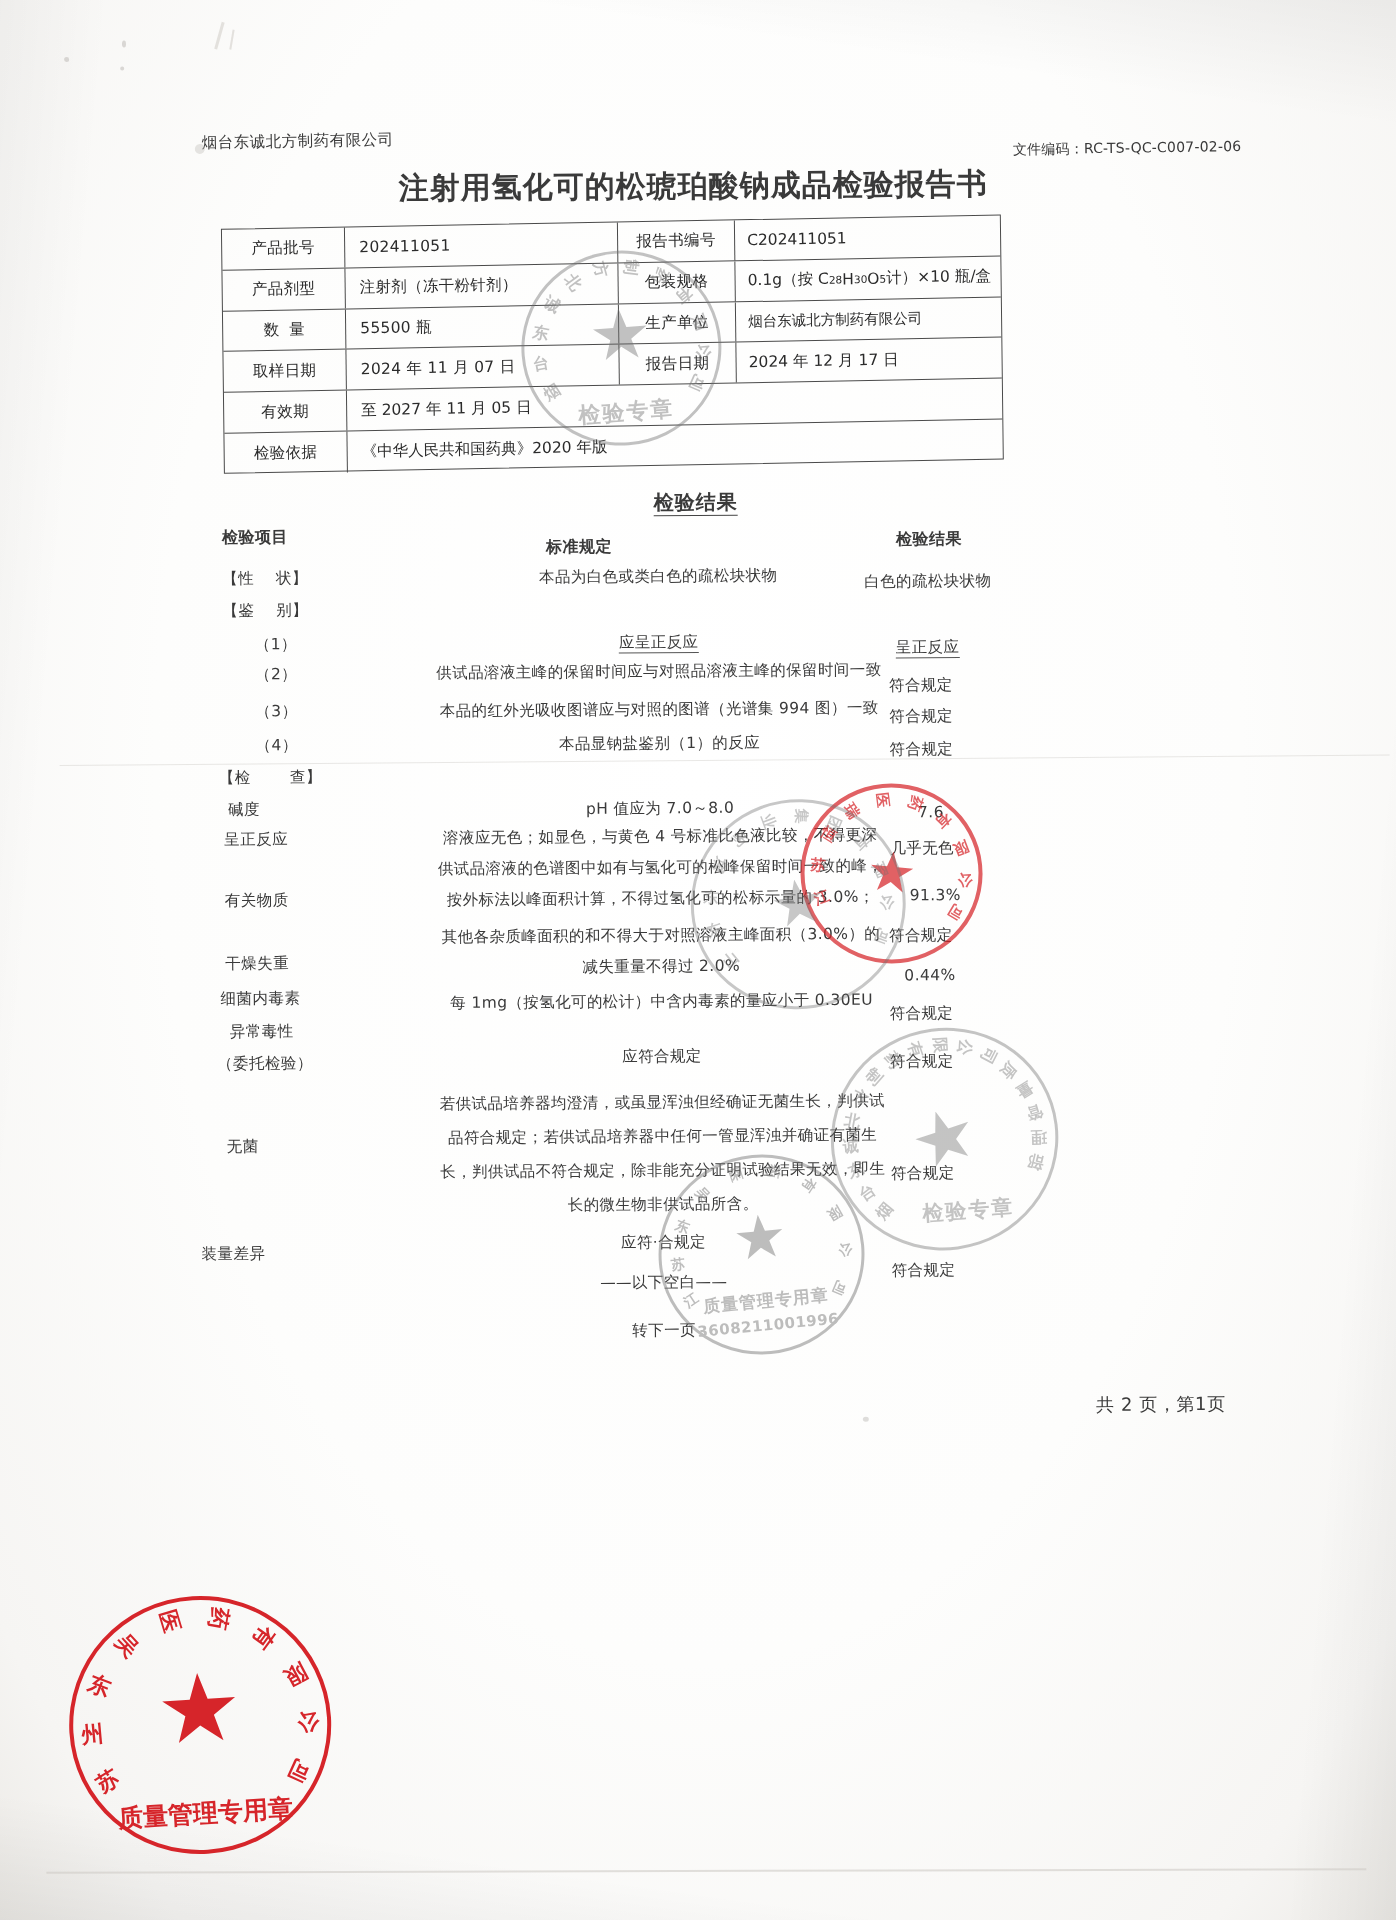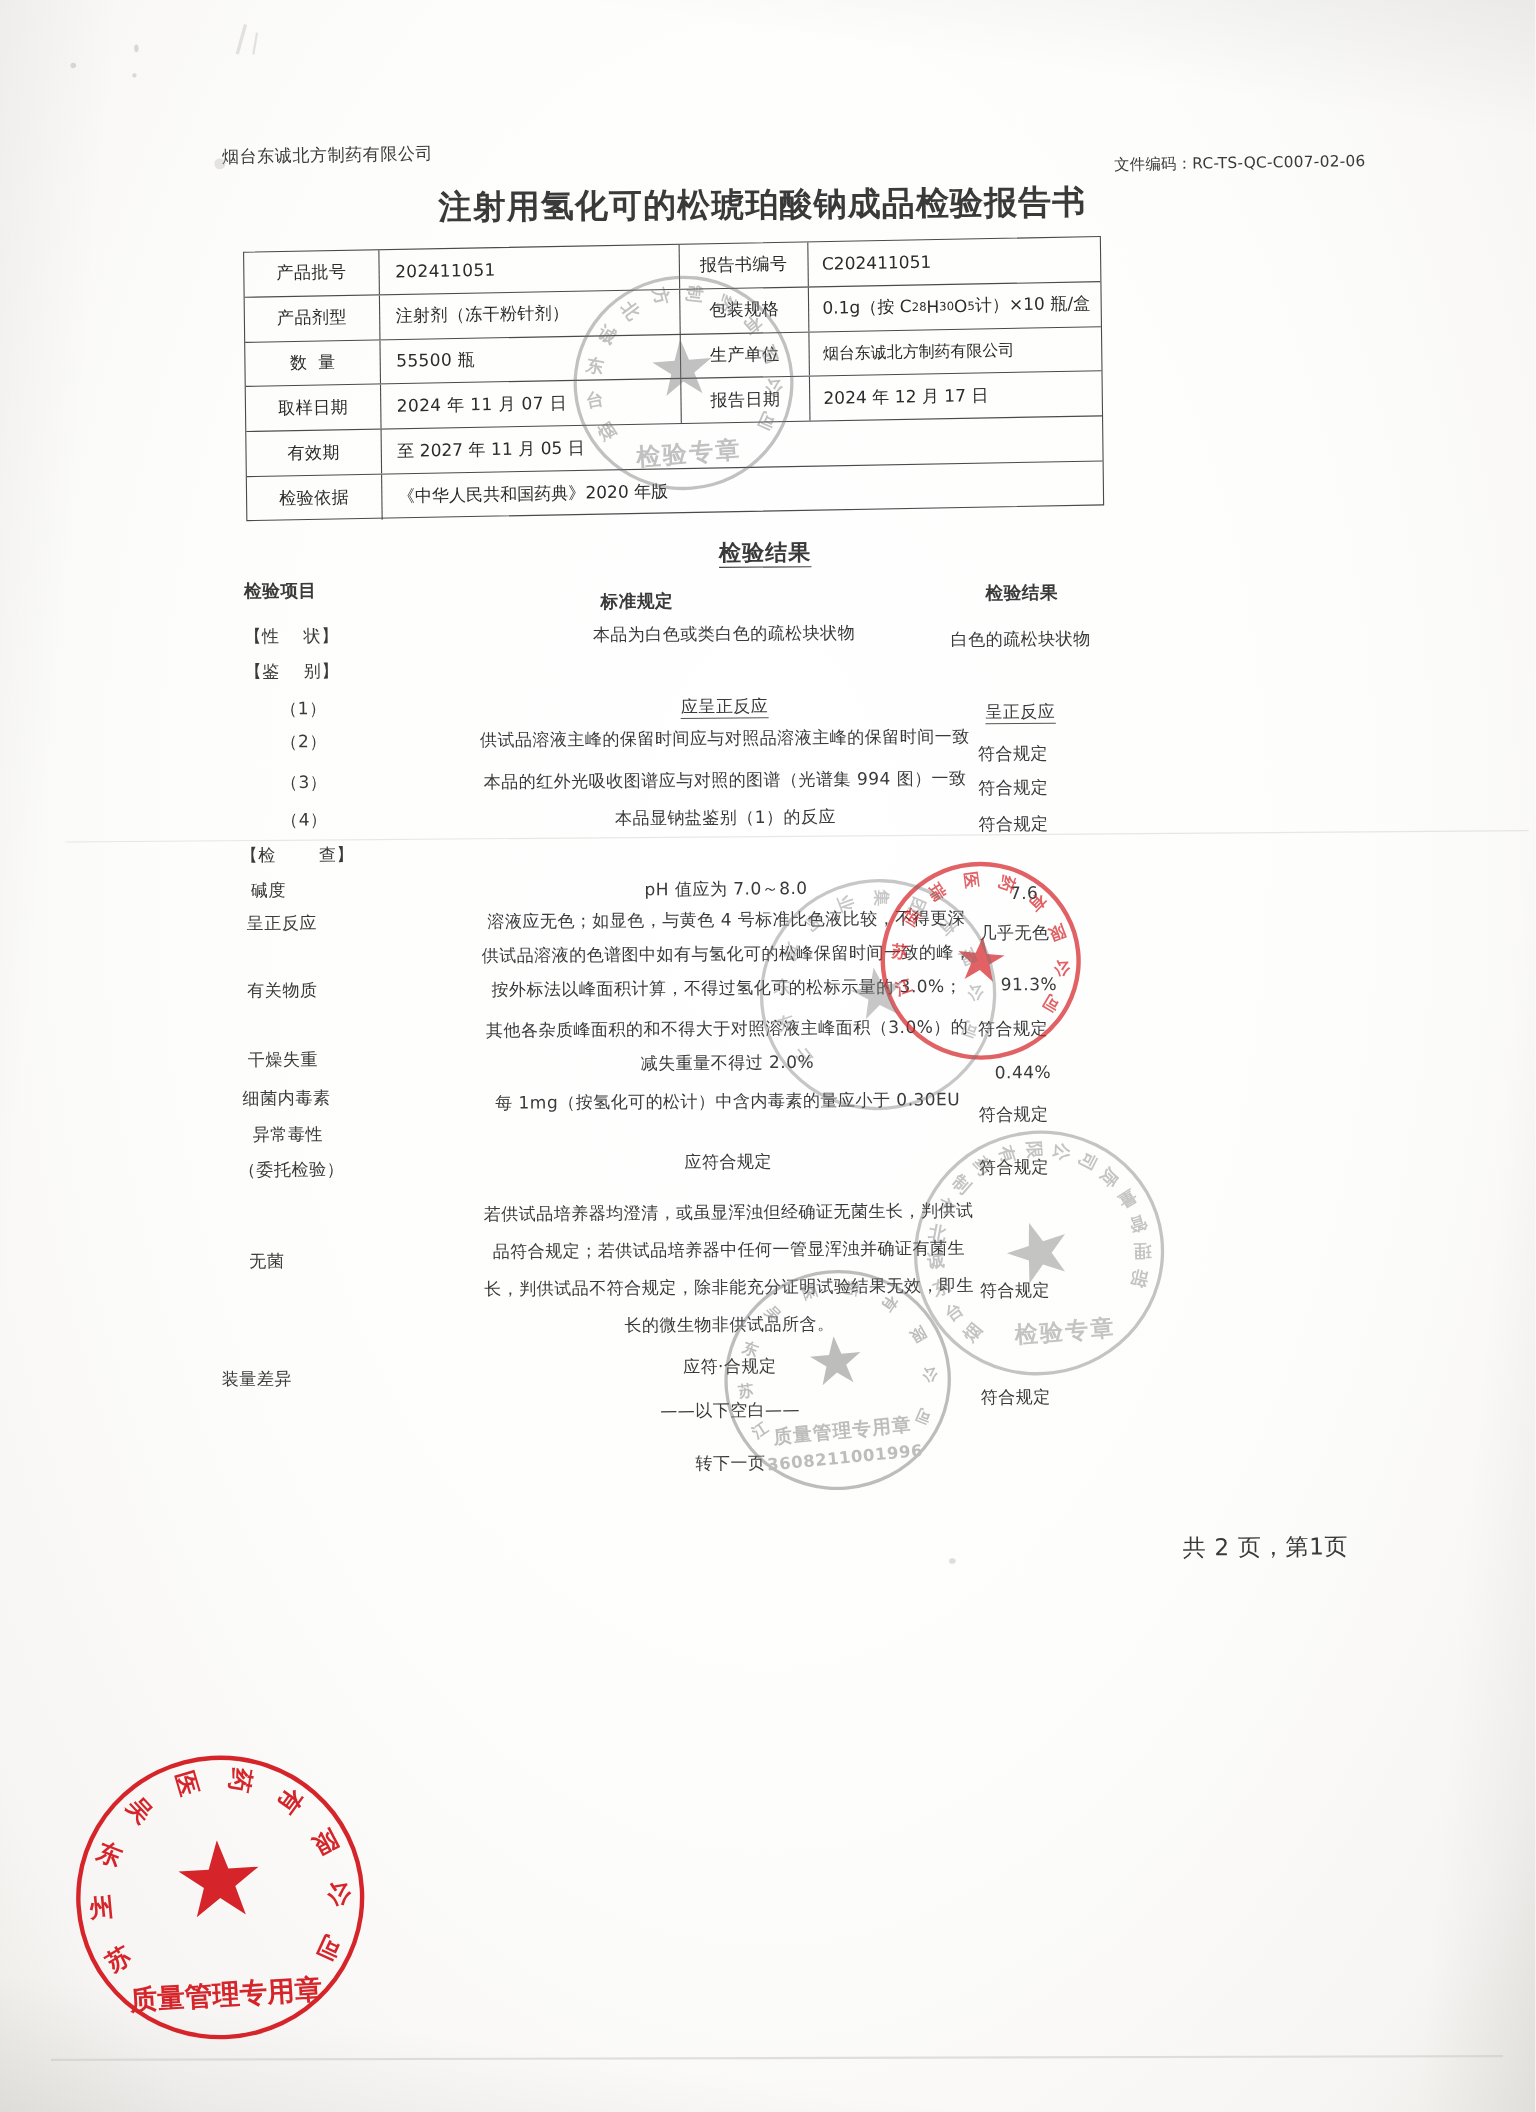--- a/index.html
+++ b/index.html
@@ -130,21 +130,21 @@
   .grey .ring{border:3px solid #6f6f6f;}
   .grey .star{background:#6f6f6f;}
   .grey .arc span,.grey .btm{color:#6f6f6f;}
   
   .red .ring{border:4px solid #d6252a;}
   .red .star{background:#d6252a;}
   .red .arc span,.red .btm{color:#d6252a;}
   
   #pagefoot{
     position:absolute;right:175px;top:1396px;
-    font-size:21px;letter-spacing:.6px;white-space:nowrap;
+    font-size:18px;letter-spacing:.6px;white-space:nowrap;
   }
   
   .speck{position:absolute;background:#b9b6b1;border-radius:50%;opacity:.5;}
   .streak{position:absolute;background:#cfccc7;opacity:.55;}
 </style>
 </head>
 <body>
 
 <div id="scan"></div>
 

